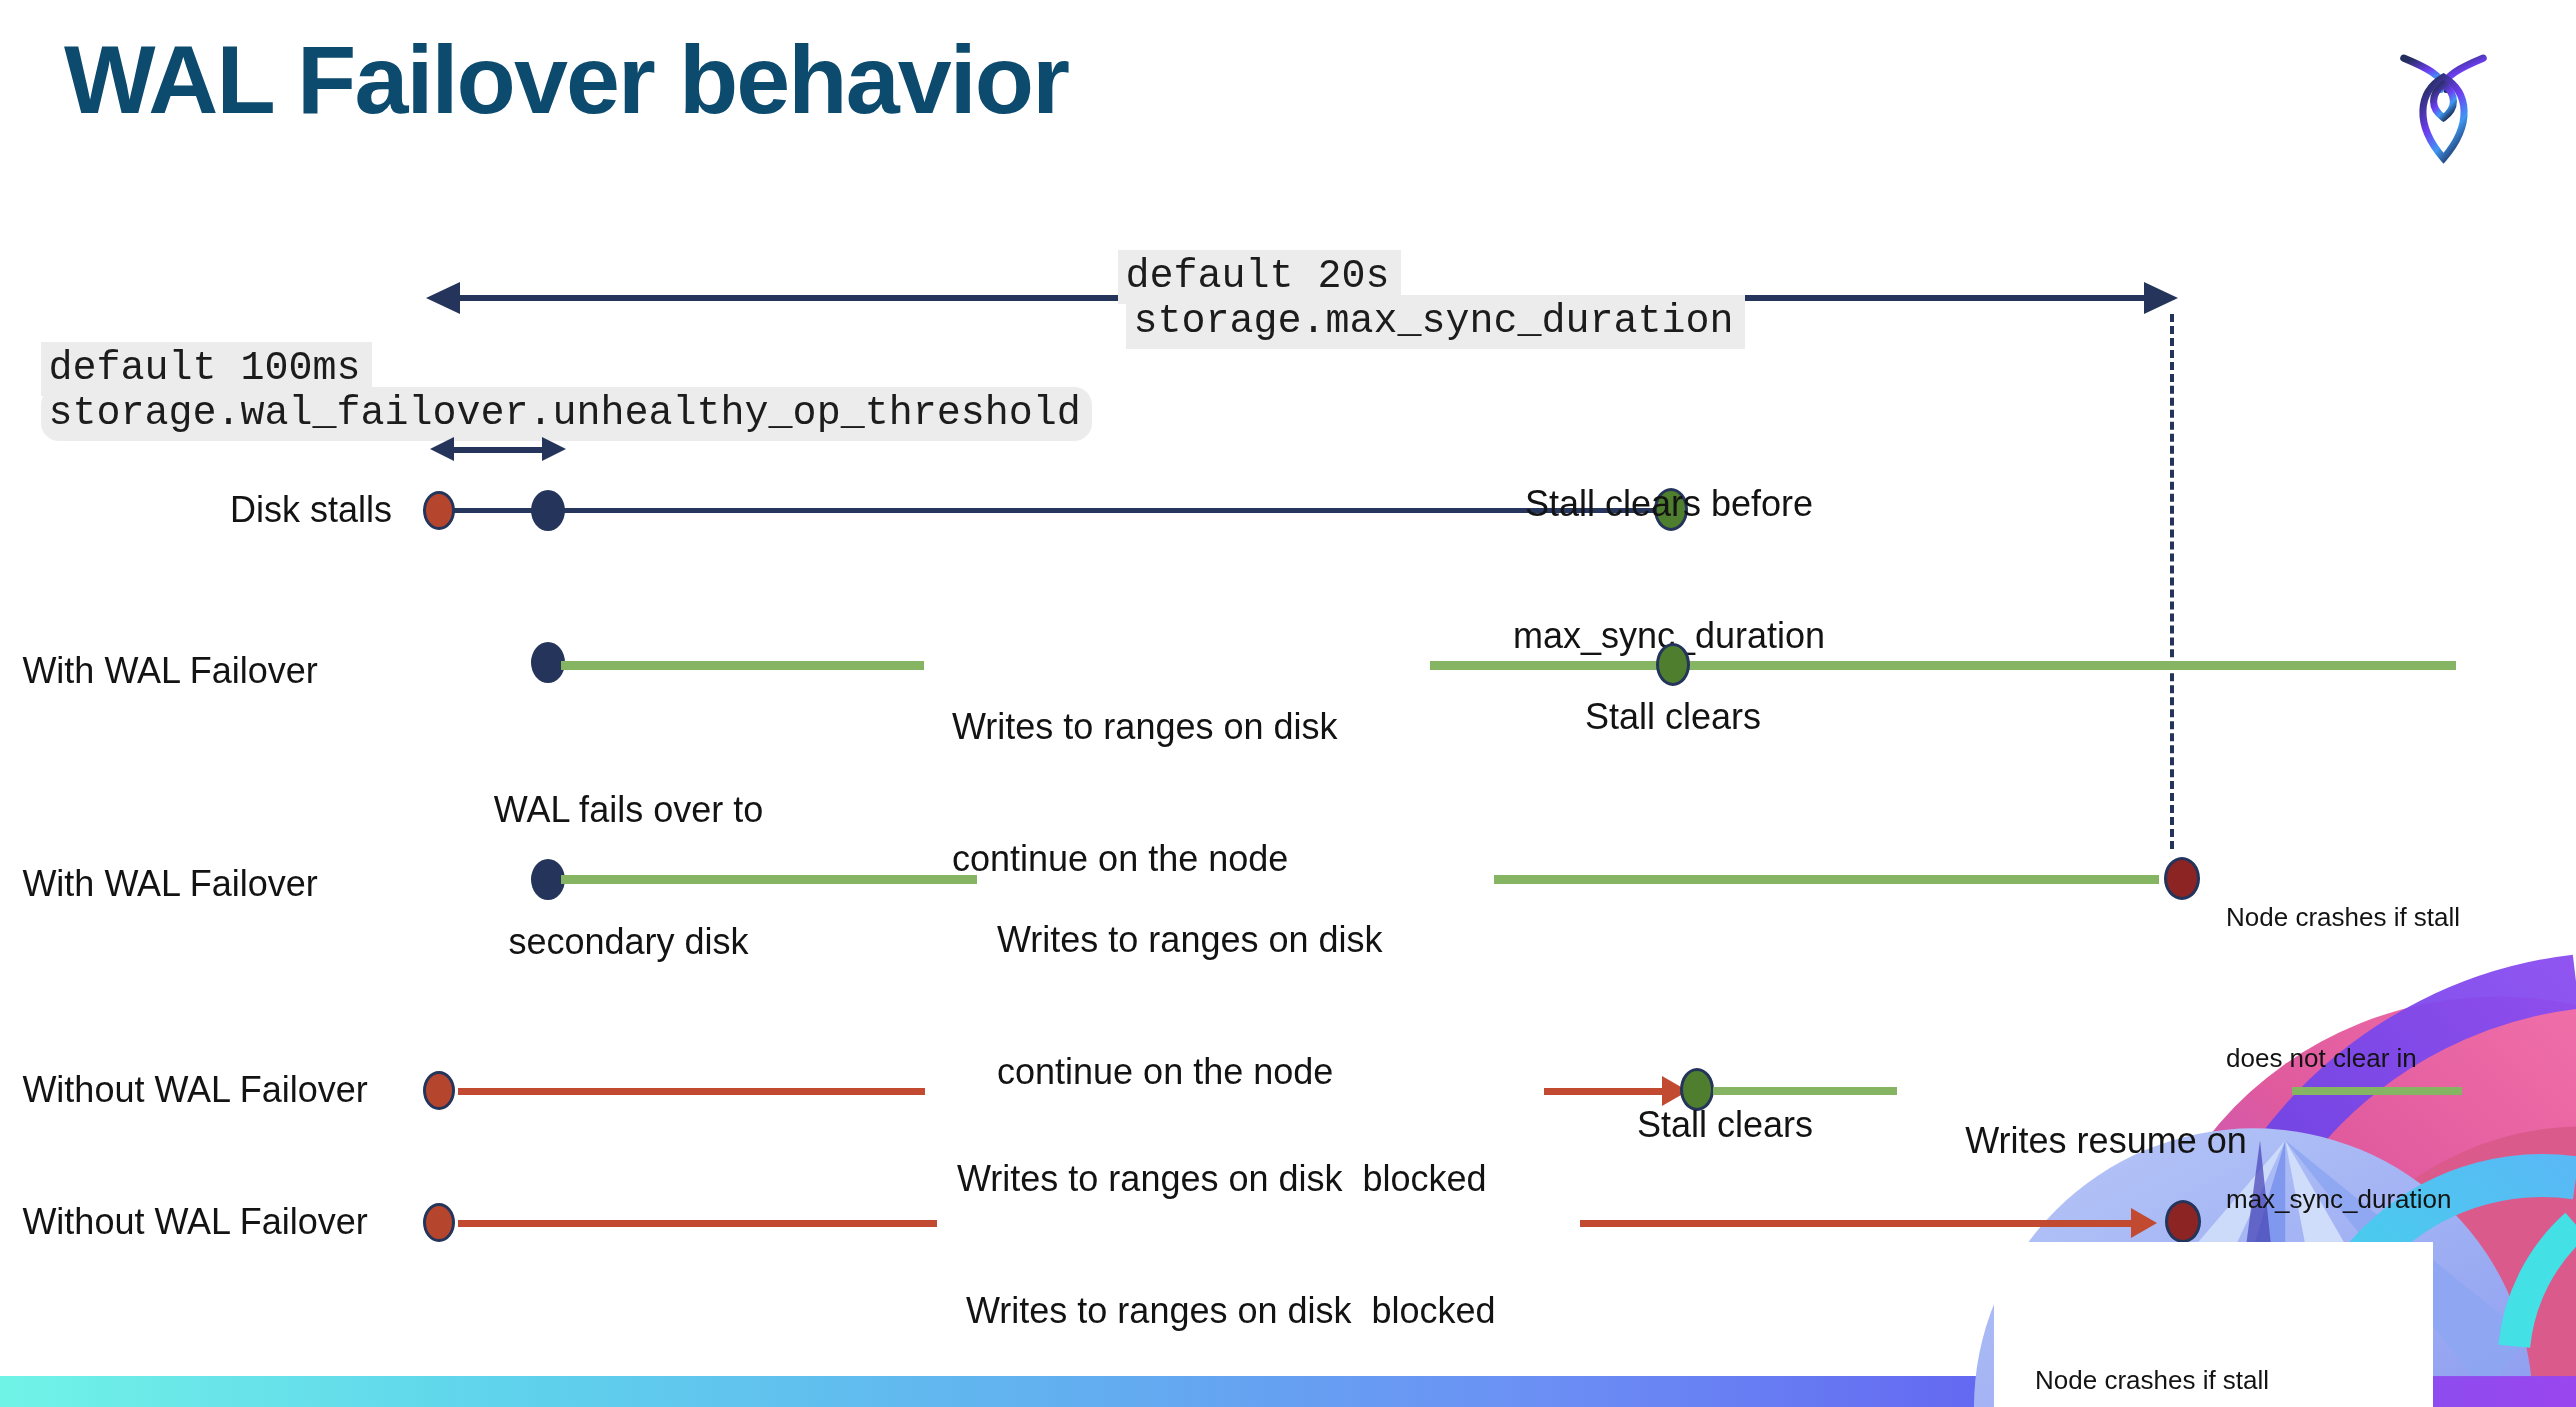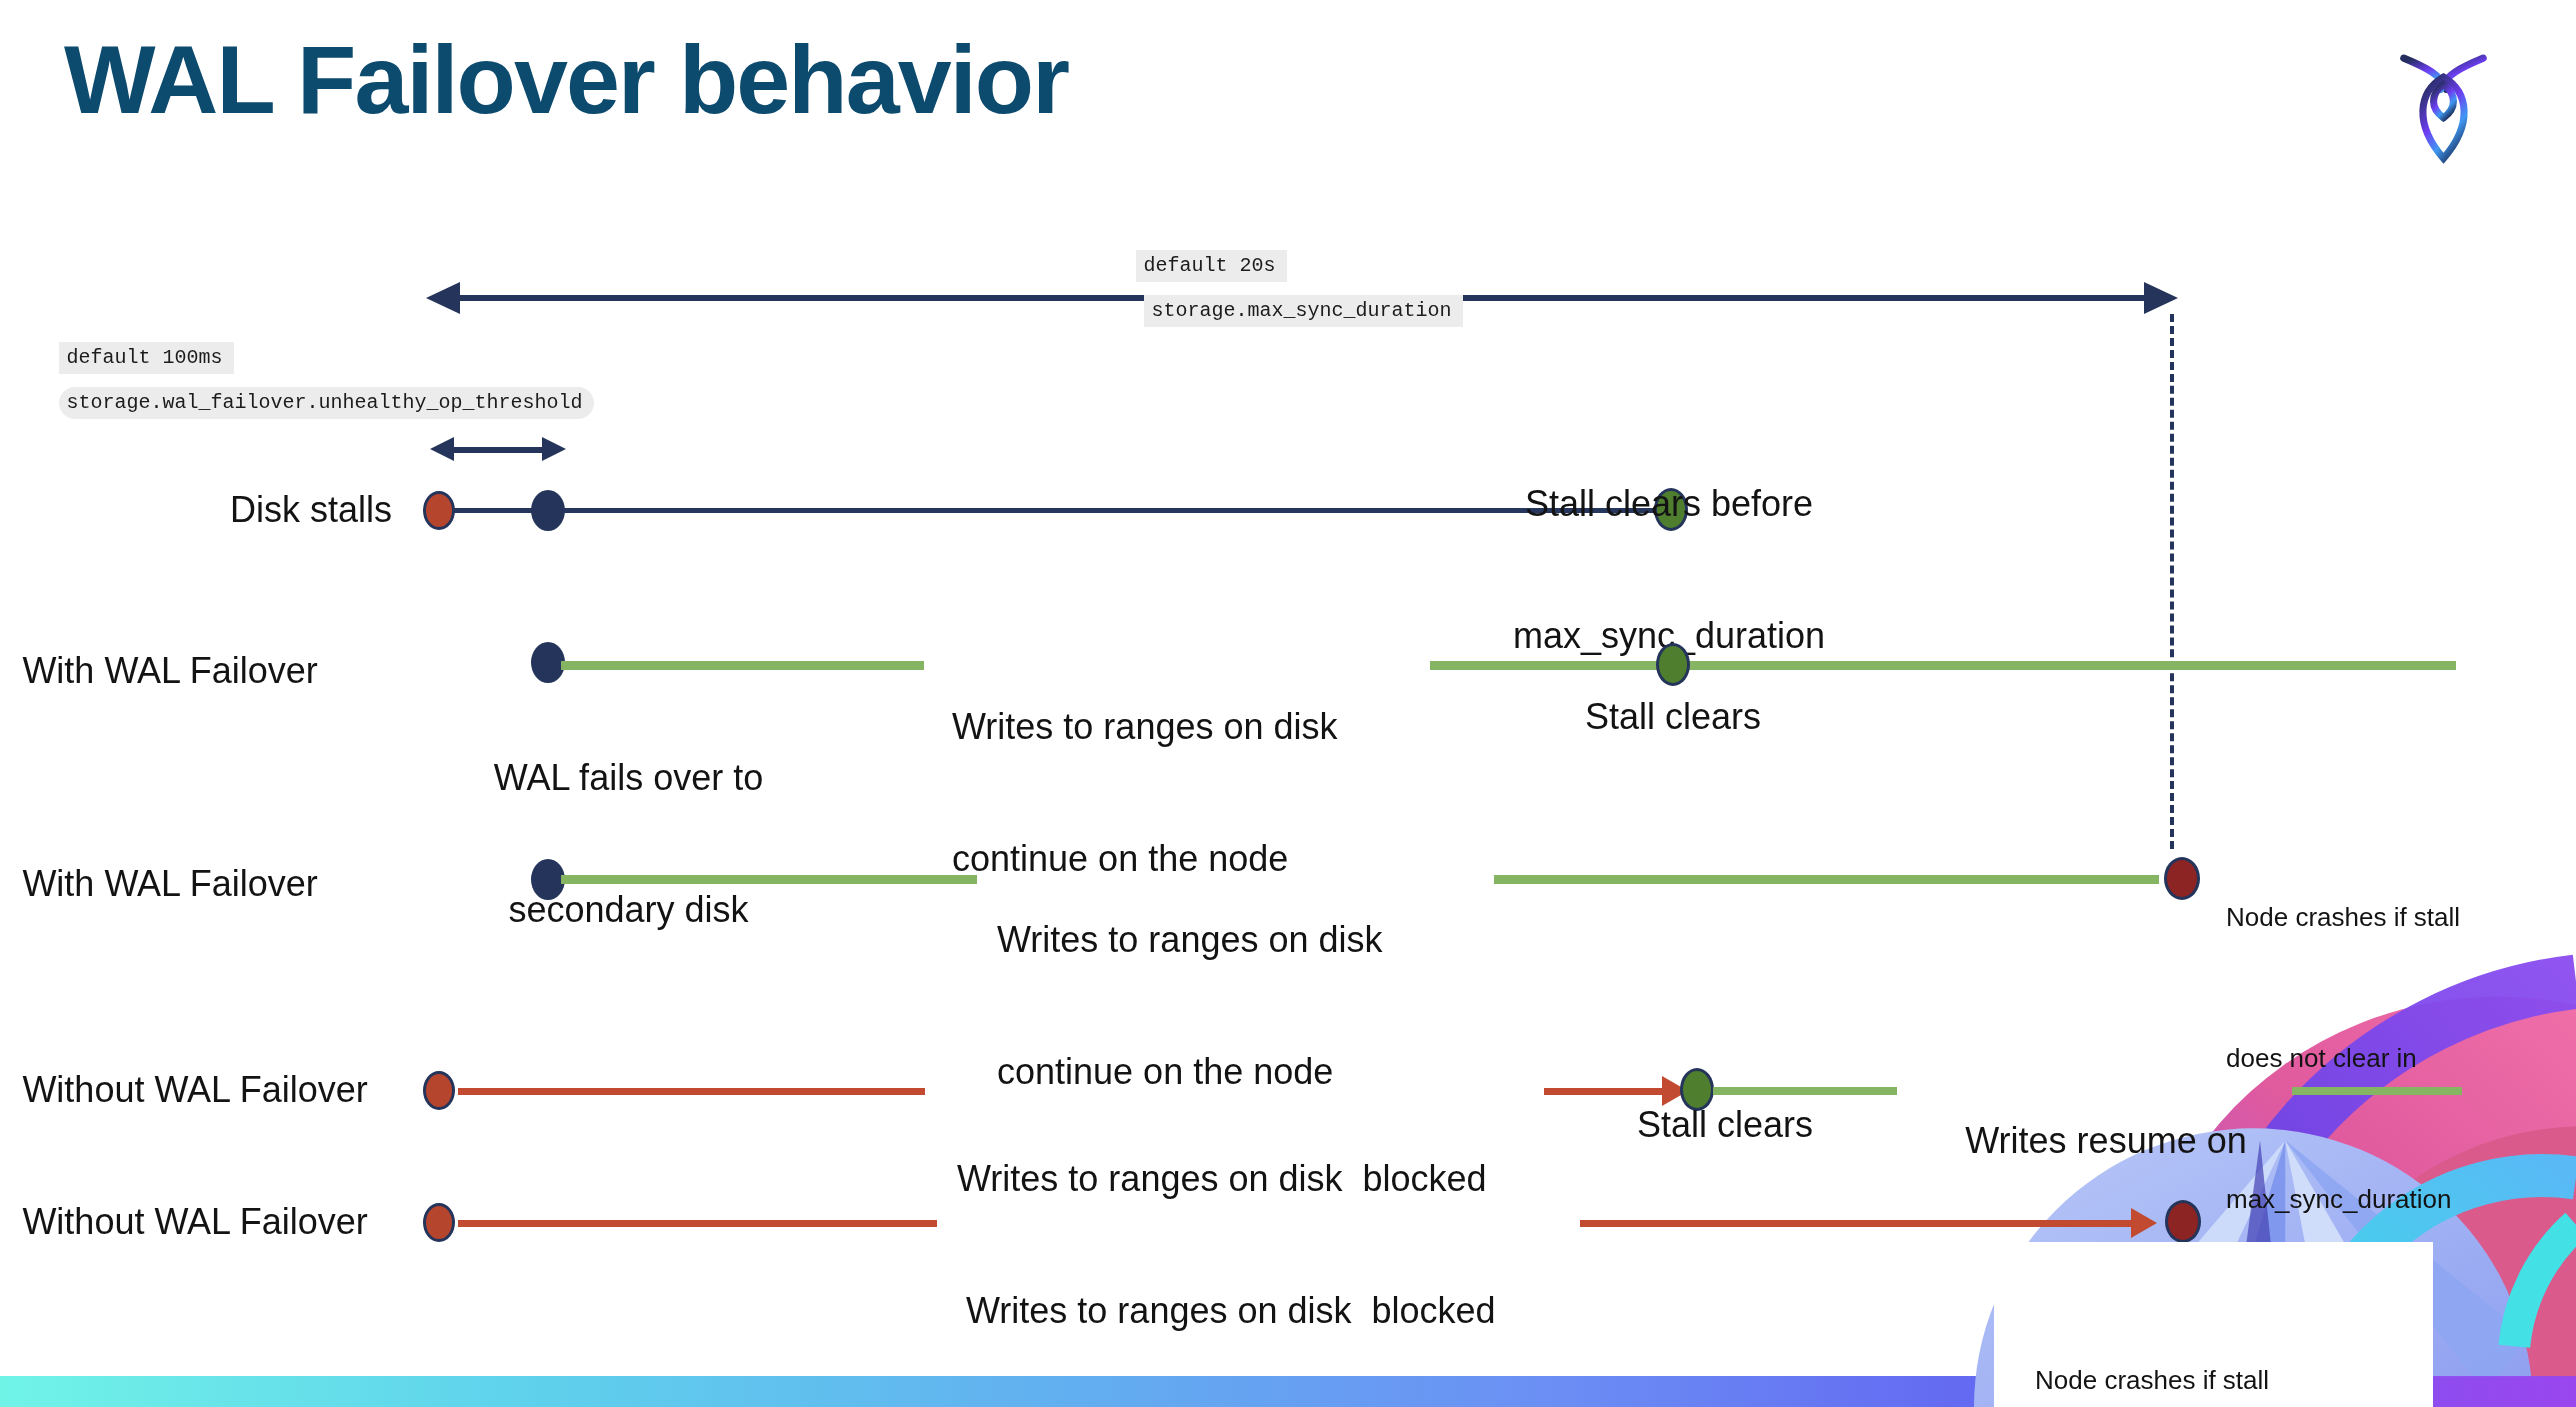--- a/index.html
+++ b/index.html
@@ -1,22 +1,22 @@
 <!DOCTYPE html>
 <html style="font-size:15px"><head>
 <meta charset="utf-8">
 <style>
   html,body { margin:0; padding:0; background:#ffffff; }
   .canvas { position:relative; width:2576px; height:1408px; background:#ffffff; overflow:hidden;
             font-family:"Liberation Sans", sans-serif; color:#121212; }
   .abs { position:absolute; }
   .title { position:absolute; left:64px; top:24px; font-size:97px; font-weight:700;
            letter-spacing:-1.9px; color:#0c4a6e; font-family:"Liberation Sans", sans-serif; }
-  .code { position:absolute; font-family:"Liberation Mono", monospace; font-size:20px;
-          color:#1c1c1c; background:#ececec; padding:3.7px 11.2px 5.6px 7.5px; white-space:pre;margin-left:18px; }
+  .code { position:absolute; font-family:"Liberation Mono", monospace; font-size:40px;
+          color:#1c1c1c; background:#ececec; padding:3.7px 11.2px 5.6px 7.5px; white-space:pre; }
   .t  { position:absolute; font-size:36px; line-height:44px; color:#131313; white-space:pre; }
   .tc { text-align:center; }
   .crash { font-size:26px; line-height:47px; }
   .hline { position:absolute; }
   .dot { position:absolute; border-radius:50%; box-sizing:border-box; }
   .tri { position:absolute; width:0; height:0; }
   .navy  { background:#24345a; }
   .dashv { position:absolute; width:0; border-left:4.7px dashed #24345a; }
   .callout { position:absolute; background:#ffffff; }
   .bar { position:absolute; left:0; top:1376px; width:2576px; height:32px;
@@ -122,21 +122,21 @@
   <div class="hline" style="left:561px; top:661px; width:363px; height:9.3px; background:#85b563;"></div>
   <div class="t" style="left:952px; top:617px;">
     <div>Writes to ranges on disk</div>
     <div>continue on the node</div>
   </div>
   <div class="hline" style="left:1430px; top:661px; width:1026px; height:9.3px; background:#85b563;"></div>
   <div class="dot" style="left:1656px; top:643px; width:34px; height:43px; background:#4e7e2e; border:3.7px solid #24345a;"></div>
   <div class="t tc" style="left:1533px; top:607px; width:280px;">
     <div>Stall clears</div>
   </div>
-  <div class="t tc" style="left:449px; top:668px; width:359px;">
+  <div class="t tc" style="left:449px; top:700px; width:359px;">
     <div>WAL fails over to</div>
     <div>secondary disk</div>
   </div>
 
   <div class="t" style="left:22.4px; top:862px;">With WAL Failover</div>
   <div class="dot" style="left:531px; top:859px; width:34px; height:41px; background:#24345a;"></div>
   <div class="hline" style="left:561px; top:875px; width:416px; height:9.3px; background:#85b563;"></div>
   <div class="t" style="left:997px; top:830px;">
     <div>Writes to ranges on disk</div>
     <div>continue on the node</div>

